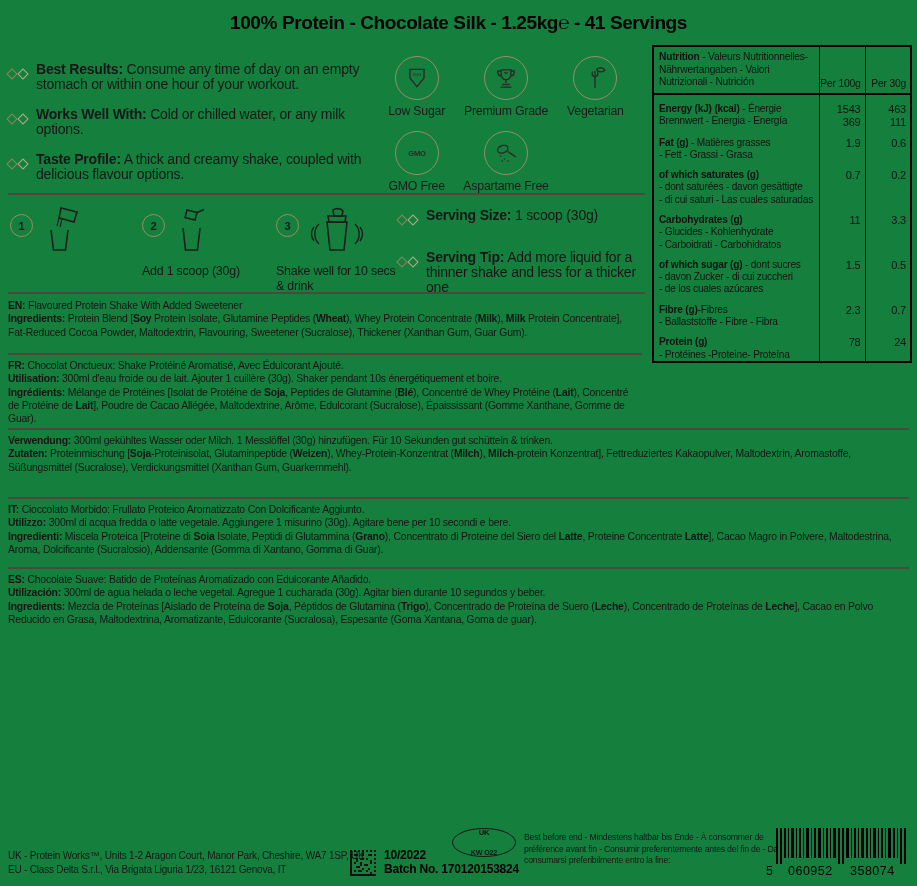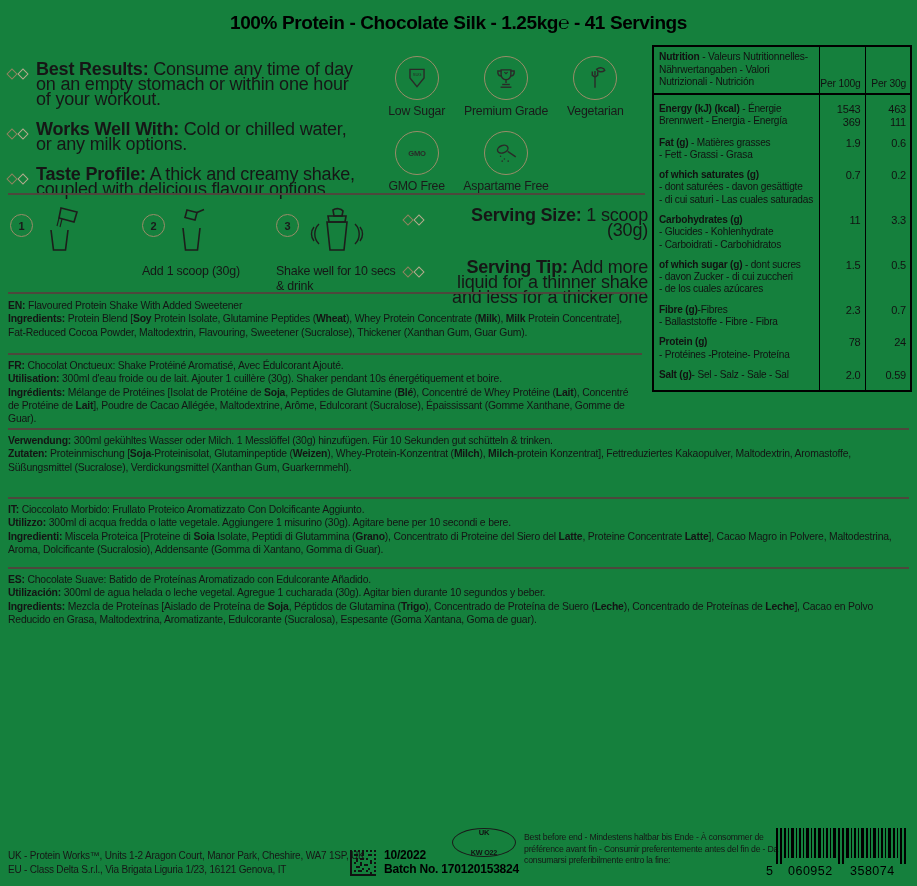--- a/index.html
+++ b/index.html
@@ -9,21 +9,21 @@
   .title{position:absolute;top:12px;left:0;width:917px;text-align:center;
          font-size:19px;font-weight:700;letter-spacing:-0.4px;color:#000;}
   
   .rule{position:absolute;height:1.6px;background:#4d473c;}
   
   .bullets{position:absolute;left:8px;top:62px;width:356px;}
   .bullet{display:flex;margin-bottom:15px;}
   .dias{width:28px;flex:0 0 28px;padding-top:2px;}
   .dia{display:inline-block;width:6px;height:6px;border:1.2px solid #8f835f;transform:rotate(45deg);margin-right:3px;}
   .dia.d2{border-color:#b3a98c;}
-  .btxt{font-size:18px;line-height:15px;color:#161616;}
+  .btxt{font-size:14px;line-height:15px;color:#161616;}
   
   .badges{position:absolute;left:372px;top:56px;width:268px;display:grid;
           grid-template-columns:repeat(3,1fr);row-gap:13px;justify-items:center;}
   .badge{text-align:center;width:88px;}
   .bcircle{width:42px;height:42px;border:1.6px solid #9a8c68;border-radius:50%;
            margin:0 auto 4px auto;display:flex;align-items:center;justify-content:center;}
   .blabel{font-size:12.3px;color:#1a1a1a;white-space:nowrap;}
   
   .nut{position:absolute;left:652px;top:45px;width:258px;border-collapse:collapse;
        table-layout:fixed;border:2px solid #000;}
@@ -38,21 +38,21 @@
   .nut tr.last td{padding-bottom:8px;}
   
   .step{position:absolute;top:206px;}
   .srow{display:flex;align-items:flex-start;height:52px;}
   .scircle{width:21px;height:21px;border:1.6px solid #9a8c68;border-radius:50%;margin-top:8px;
            display:flex;align-items:center;justify-content:center;font-size:11px;font-weight:700;color:#1a1a1a;flex:0 0 21px;}
   .sicon{margin-left:8px;}
   .scap{font-size:12.4px;line-height:15px;color:#161616;margin-top:6px;}
   
   .serving{position:absolute;left:398px;top:208px;width:250px;}
-  .serving .bullet{margin-bottom:22px;text-align:right;}
+  .serving .bullet{margin-bottom:22px;}
   
   .lang{position:absolute;font-size:10.4px;line-height:13.3px;color:#141414;}
   .lang div{margin:0;}
   
   .addr{position:absolute;left:8px;top:849px;font-size:10px;line-height:13.5px;color:#161616;}
   .dmx{position:absolute;left:350px;top:850px;}
   .batch{position:absolute;left:384px;top:849px;font-size:12px;font-weight:700;line-height:13.5px;color:#000;}
   .oval{position:absolute;left:452px;top:828px;width:62px;height:27px;border:1.6px solid #1a1a1a;
         border-radius:50%;display:flex;flex-direction:column;align-items:center;justify-content:center;}
   .oval .l1{font-size:7.6px;font-weight:700;line-height:8px;}
@@ -213,27 +213,20 @@
         <td class="val">2.3</td>
         <td class="val">0.7</td>
       </tr>
       <tr>
         <td class="lbl">
             <div><b>Protein (g)</b></div>
             <div><span>- Protéines -Proteine- Proteína</span></div>
           </td>
         <td class="val">78</td>
         <td class="val">24</td>
-      </tr>
-      <tr class="last">
-        <td class="lbl">
-            <div><b>Salt (g)</b><span>- Sel - Salz - Sale - Sal</span></div>
-          </td>
-        <td class="val">2.0</td>
-        <td class="val">0.59</td>
       </tr>
     </tbody>
   </table>
 
   <div class="rule" style="top:193px;left:8px;width:637px;"></div>
 
   <div class="step" style="left:10px;width:122px;">
     <div class="srow">
       <div class="scircle">1</div>
       <div class="sicon">

